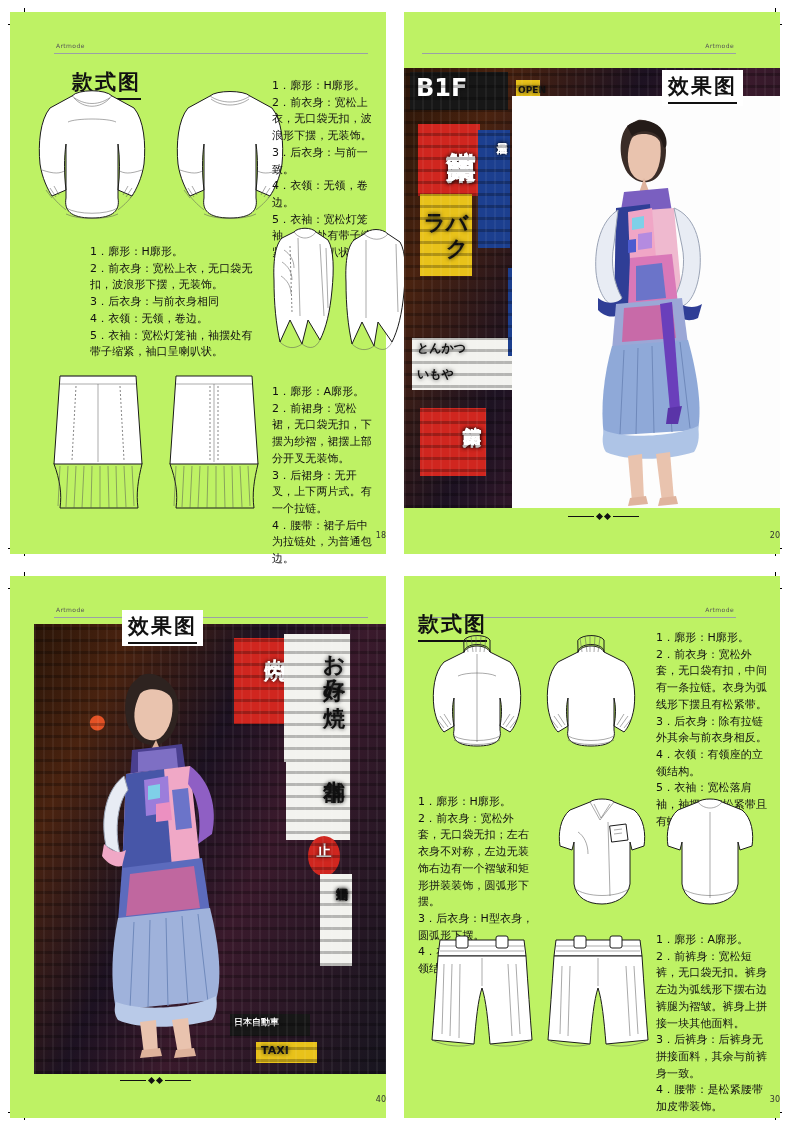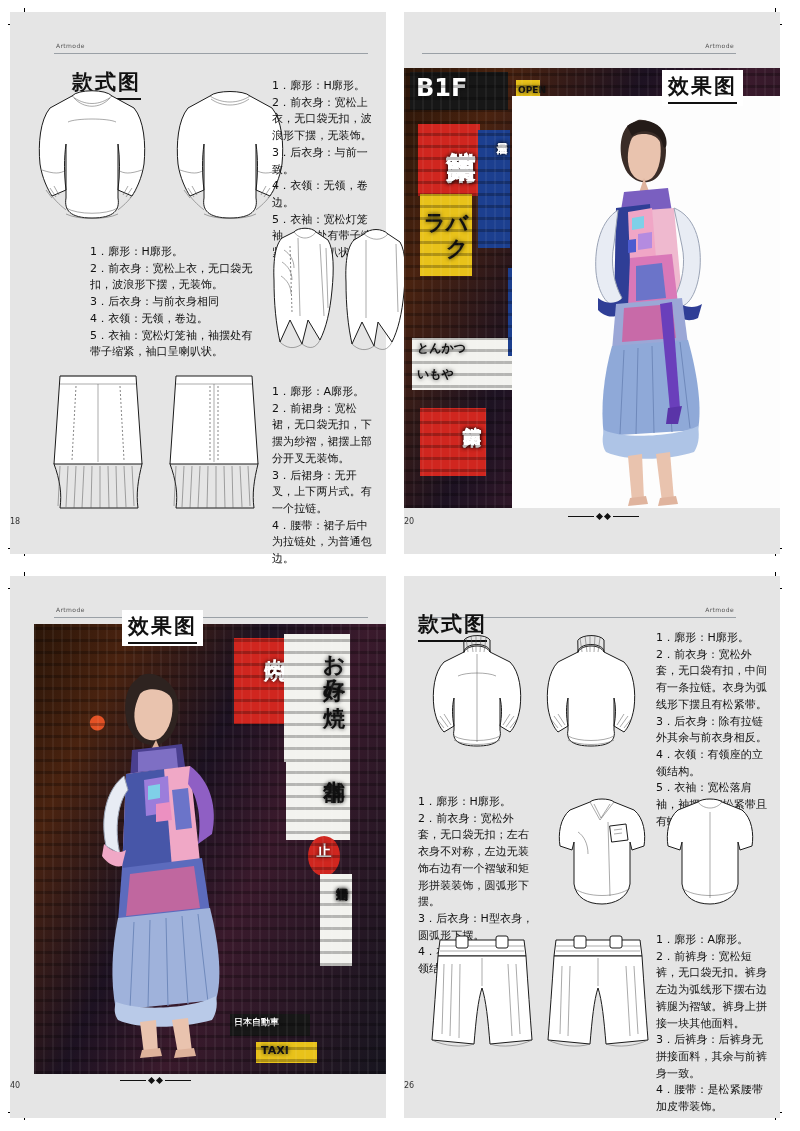--- a/index.html
+++ b/index.html
@@ -1,36 +1,36 @@
 <!DOCTYPE html>
 <html><head>
 <meta charset="utf-8">
 <style>
   html,body{margin:0;padding:0;background:#ffffff;}
   body{width:800px;height:1131px;font-family:"DejaVu Sans","Liberation Sans",sans-serif;color:#111;}
   .sheet{position:relative;width:800px;height:1131px;overflow:hidden;}
 
   
-  .page{position:absolute;background:#e5e5e5;}
+  .page{position:absolute;background:#bef264;}
   .pg-tl{left:10px;  top:12px;  width:376px;height:542px;}
   .pg-tr{left:404px; top:12px;  width:376px;height:542px;}
   .pg-bl{left:10px;  top:576px; width:376px;height:542px;}
   .pg-br{left:404px; top:576px; width:376px;height:542px;}
 
   
   .cmark{position:absolute;background:#000;}
   .ch{height:1px;width:14px;}
   .cv{width:1px;height:14px;}
 
   .brand{position:absolute;top:30px;font-size:6px;color:#555;letter-spacing:.4px;}
   .brand-l{left:46px;}
   .brand-r{right:46px;}
   .brandline{position:absolute;top:41px;height:1px;background:#9aa0a6;}
 
-  .pagenum{position:absolute;bottom:28px;width:100%;text-align:left;font-size:8px;color:#333;}
+  .pagenum{position:absolute;bottom:14px;width:100%;text-align:right;font-size:8px;color:#333;}
 
   .title{position:absolute;font-family:"DejaVu Sans","Liberation Sans",sans-serif;font-size:21px;font-weight:700;letter-spacing:2px;color:#111;}
   .title u{text-decoration:none;display:inline-block;border-bottom:2px solid #111;padding-bottom:2px;}
 
   .txt{position:absolute;font-size:11px;line-height:1.52;color:#111;letter-spacing:.1px;}
 
   
   .flat{position:absolute;}
   svg{display:block;overflow:visible;}
   .ln{fill:none;stroke:#1b1b1b;stroke-width:1;stroke-linejoin:round;stroke-linecap:round;}
@@ -423,16 +423,16 @@
         <path class="thin" d="M82 36 L86 106 M90 36 L94 104"></path>
         <path class="thin" d="M4 110 C16 116,34 118,46 114 M62 114 C74 118,92 116,104 110"></path>
       </svg>
     </div>
 
     <div class="txt" style="left:252px;top:356px;width:112px;white-space:pre-line;">1．廓形：A廓形。
 2．前裤身：宽松短裤，无口袋无扣。裤身左边为弧线形下摆右边裤腿为褶皱。裤身上拼接一块其他面料。
 3．后裤身：后裤身无拼接面料，其余与前裤身一致。
 4．腰带：是松紧腰带加皮带装饰。</div>
 
-    <div class="pagenum">26</div>
+    <div class="pagenum">30</div>
   </div>
 
 </div>
 
 </body></html>

